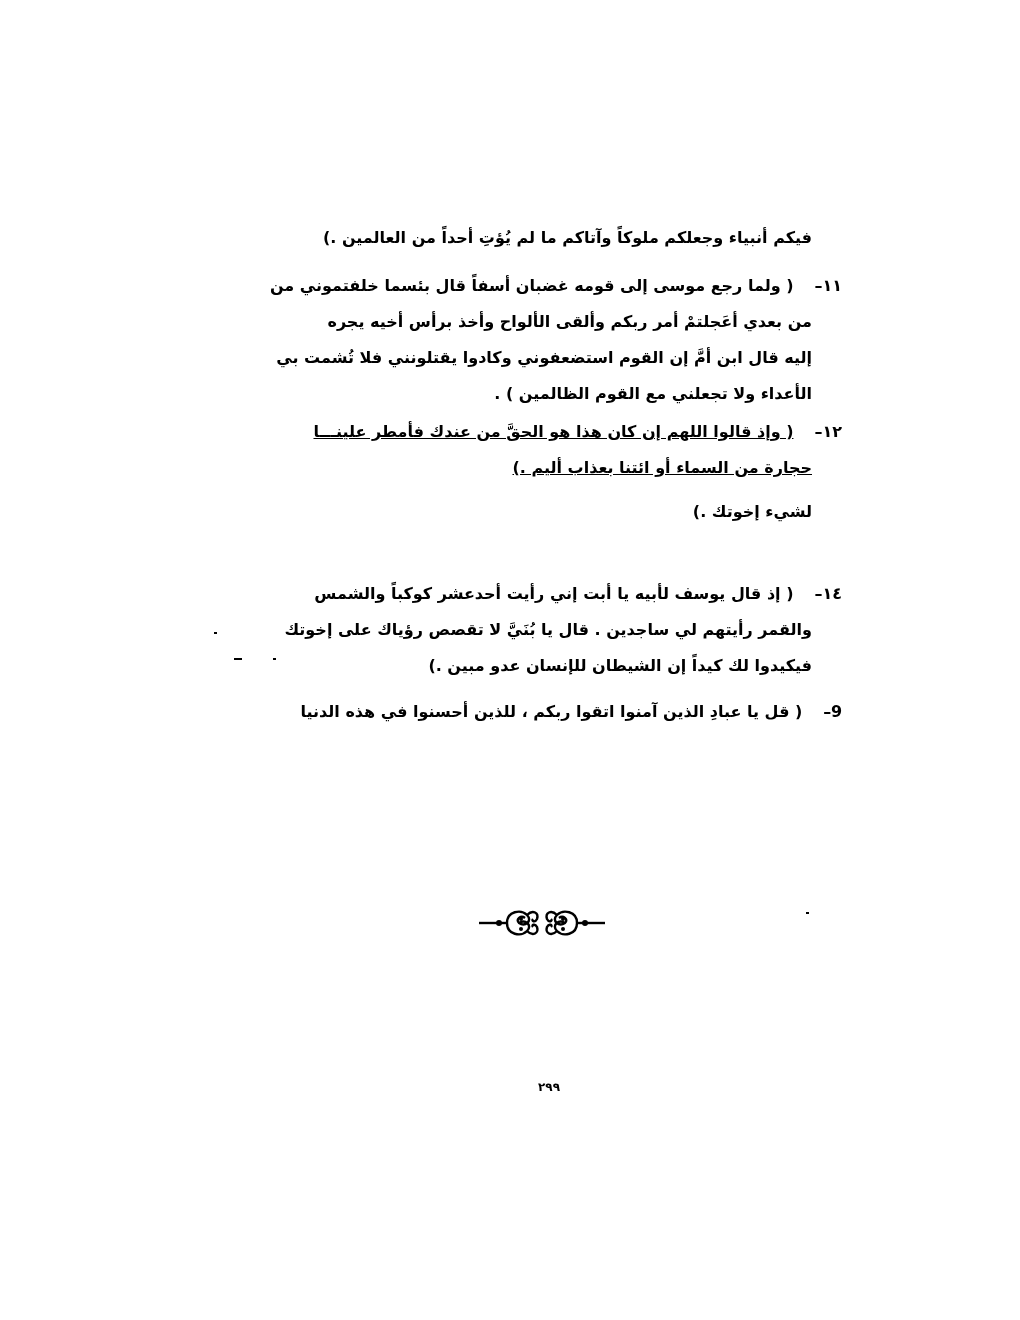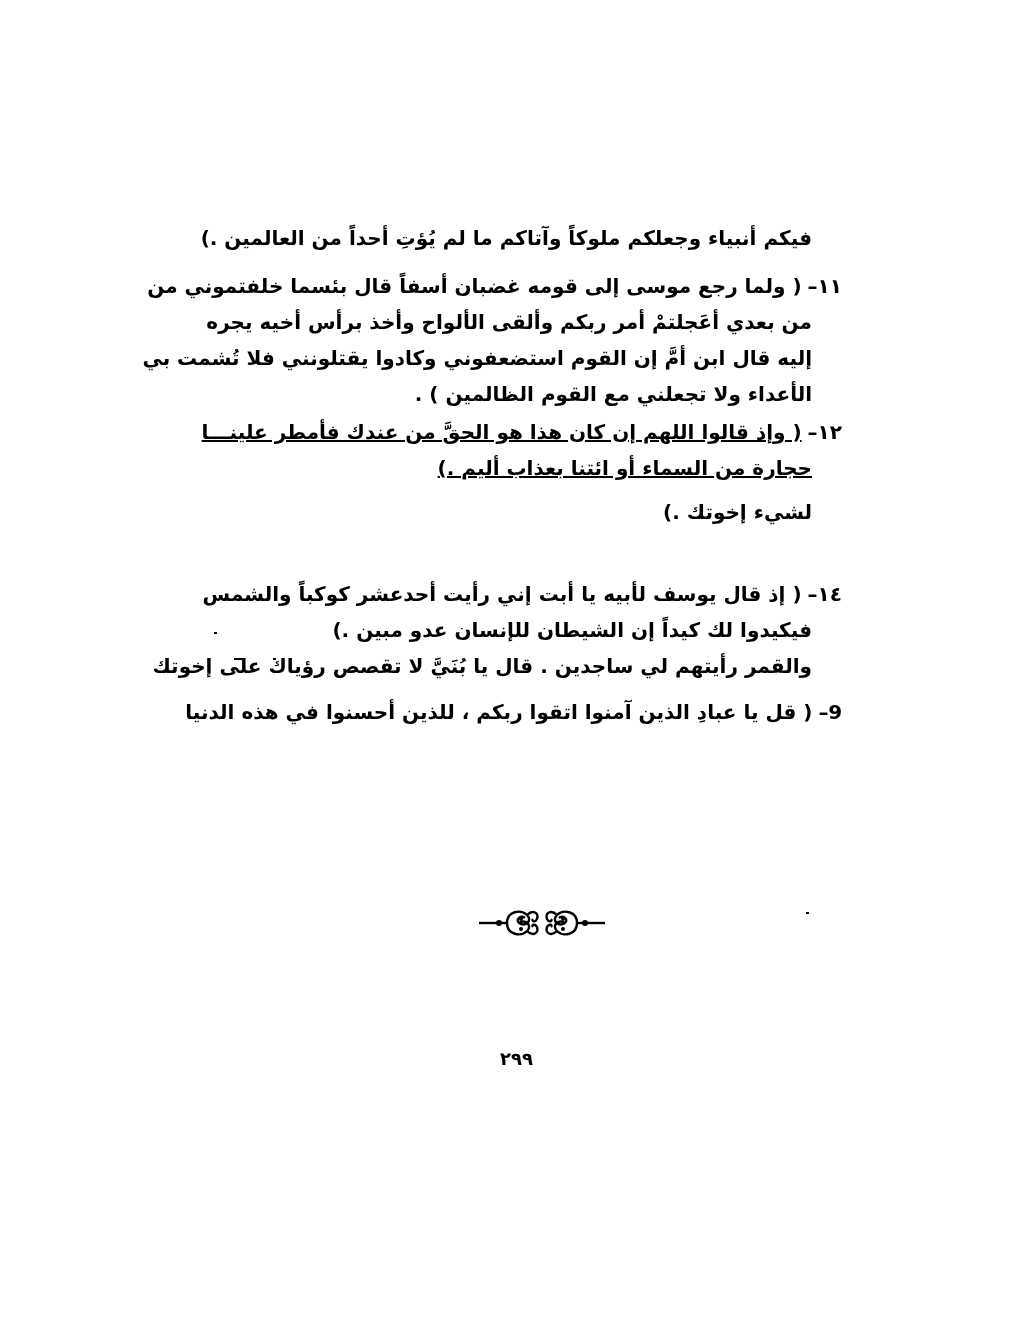--- a/index.html
+++ b/index.html
@@ -1,26 +1,26 @@
 <!DOCTYPE html>
 <html><head>
 <meta charset="utf-8">
 <style>
   html, body { margin: 0; padding: 0; background: #ffffff; }
   body { width: 1020px; height: 1320px; position: relative; overflow: hidden;
          font-family: "DejaVu Sans", sans-serif; color: #000; }
   .page { position: absolute; left: 0; top: 0; width: 1020px; height: 1320px; }
-  .block { position: absolute; direction: rtl; text-align: right; font-size: 20px;
+  .block { position: absolute; direction: rtl; text-align: right; font-size: 16px;
            font-weight: bold; line-height: 36px; white-space: nowrap; letter-spacing: -0.2px; }
   .line { display: block; height: 36px; }
   .indent { padding-right: 30px; }
-  .num { display: inline-block; margin-left: 6px; }
+  .num { display: inline-block; margin-left: 21px; }
   .ornament { position: absolute; left: 477px; top: 905px; width: 130px; height: 36px; }
-  .pagenum { position: absolute; left: 500px; top: 1048px; width: 60px; text-align: left;
-             font-size: 18px; font-weight: bold; direction: rtl; }
+  .pagenum { position: absolute; left: 500px; top: 1080px; width: 60px; text-align: right;
+             font-size: 12px; font-weight: bold; direction: rtl; }
   .speck { position: absolute; width: 3px; height: 2px; background: #000; }
 </style>
 </head>
 <body>
 
 <div class="page">
 
   <div class="block" style="right:208px; top:220px;">
     <span class="line">فيكم أنبياء وجعلكم ملوكاً وآتاكم ما لم يُؤتِ أحداً من العالمين .)</span>
   </div>
@@ -36,22 +36,22 @@
     <span class="line"><span class="num">١٢–</span><span>( وإذ قالوا اللهم إن كان هذا هو الحقَّ من عندك فأمطر علينـــا</span></span>
     <span class="line indent">حجارة من السماء أو ائتنا بعذاب أليم .)</span>
   </div>
 
   <div class="block" style="right:178px; top:494px;">
     <span class="line indent">لشيء إخوتك .)</span>
   </div>
 
   <div class="block" style="right:178px; top:576px;">
     <span class="line"><span class="num">١٤–</span><span>( إذ قال يوسف لأبيه يا أبت إني رأيت أحدعشر كوكباً والشمس</span></span>
+    <span class="line indent">والقمر رأيتهم لي ساجدين . قال يا بُنَيَّ لا تقصص رؤياك على إخوتك</span>
     <span class="line indent">فيكيدوا لك كيداً إن الشيطان للإنسان عدو مبين .)</span>
-    <span class="line indent">والقمر رأيتهم لي ساجدين . قال يا بُنَيَّ لا تقصص رؤياك على إخوتك</span>
   </div>
 
   <div class="block" style="right:178px; top:694px;">
     <span class="line"><span class="num">9–</span><span>( قل يا عبادِ الذين آمنوا اتقوا ربكم ، للذين أحسنوا في هذه الدنيا</span></span>
   </div>
 
   <span class="speck" style="left:214px; top:632px;"></span>
   <span class="speck" style="left:234px; top:658px; width:8px;"></span>
   <span class="speck" style="left:273px; top:658px;"></span>
   <span class="speck" style="left:806px; top:912px;"></span>

